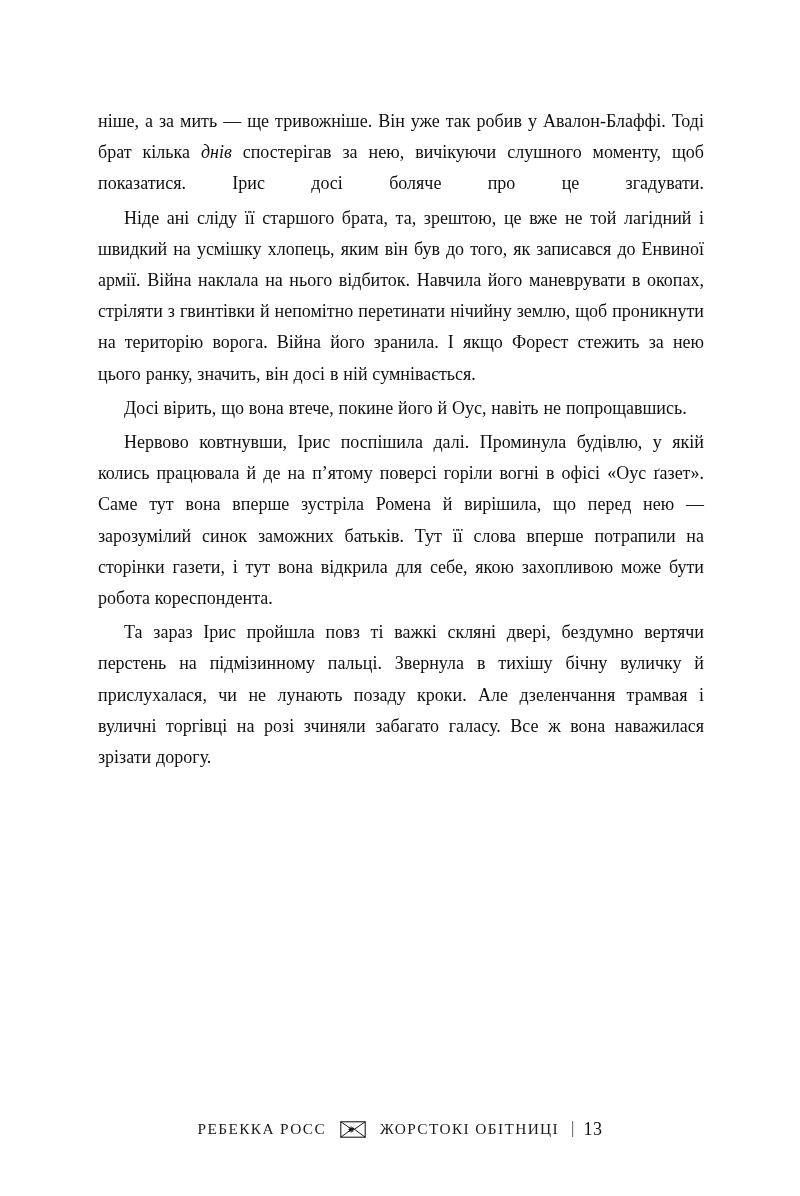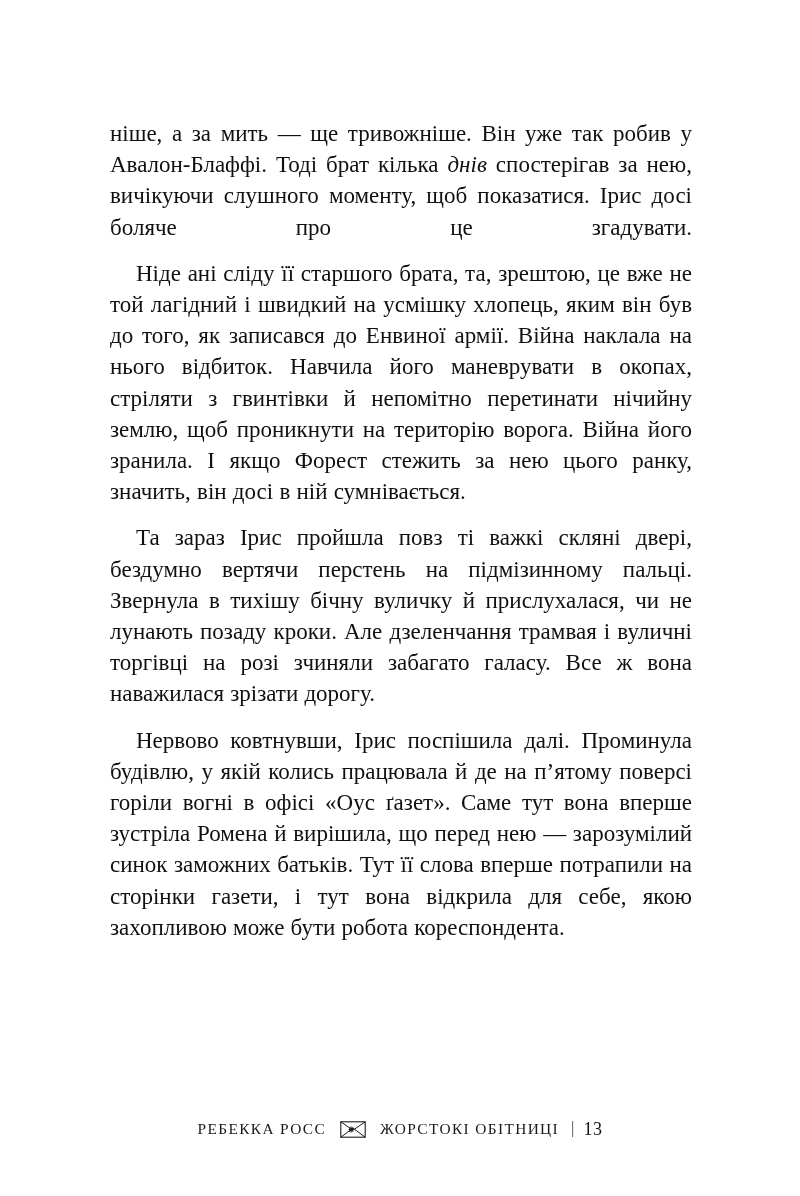--- a/index.html
+++ b/index.html
@@ -28,22 +28,22 @@
   }
 
   #text-block {
     position: absolute;
     left: 95px;
     top: 103px;
     width: 612px;
   }
 
   .para {
-    margin: 15px;
-    font-size: 23px;
+    margin: 3px;
+    font-size: 18px;
     line-height: 31.2px;
     text-align: justify;
     text-justify: inter-word;
     text-indent: 26px;
     hyphens: manual;
     word-spacing: 0.02em;
   }
 
   .para.first {
     text-indent: 0;
@@ -118,25 +118,26 @@
 
 <div id="page">
 
   <div id="text-block">
 
     <p class="para first force-justify"><span>ніше, а за мить — ще тривожніше. Він уже так робив у Авалон-Блаффі. Тоді брат кілька </span><span class="ital">днів</span><span> спостерігав за нею, вичікуючи слушного моменту, щоб показатися. Ірис досі боляче про це згадувати.</span></p>
 
 
     <p class="para">Ніде ані сліду її старшого брата, та, зрештою, це вже не той лагідний і швидкий на усмішку хлопець, яким він був до того, як записався до Енвиної армії. Війна наклала на нього відбиток. Навчила його маневрувати в окопах, стріляти з гвинтівки й непомітно перетинати нічийну землю, щоб проникнути на територію ворога. Війна його зранила. І якщо Форест стежить за нею цього ранку, значить, він досі в ній сумнівається.</p>
 
+    <p class="para">Досі вірить, що вона втече, покине його й Оус, навіть не попрощавшись.</p>
 
 
+    <p class="para">Нервово ковтнувши, Ірис поспішила далі. Проминула будівлю, у якій колись працювала й де на п’ятому поверсі горіли вогні в офісі «Оус ґазет». Саме тут вона вперше зустріла Ромена й вирішила, що перед нею — зарозумілий синок заможних батьків. Тут її слова вперше потрапили на сторінки газети, і тут вона відкрила для себе, якою захопливою може бути робота кореспондента.</p>
+
     <p class="para">Та зараз Ірис пройшла повз ті важкі скляні двері, бездумно вертячи перстень на підмізинному пальці. Звернула в тихішу бічну вуличку й прислухалася, чи не лунають позаду кроки. Але дзеленчання трамвая і вуличні торгівці на розі зчиняли забагато галасу. Все ж вона наважилася зрізати дорогу.</p>
-
-    <p class="para">Нервово ковтнувши, Ірис поспішила далі. Проминула будівлю, у якій колись працювала й де на п’ятому поверсі горіли вогні в офісі «Оус ґазет». Саме тут вона вперше зустріла Ромена й вирішила, що перед нею — зарозумілий синок заможних батьків. Тут її слова вперше потрапили на сторінки газети, і тут вона відкрила для себе, якою захопливою може бути робота кореспондента.</p>
 
 
   </div>
 
   <div id="footer">
 
     <span class="foot-text foot-author">РЕБЕККА РОСС</span>
 
     <span id="envelope-icon">
       <svg viewBox="0 0 26 17" width="26" height="17" aria-hidden="true">

